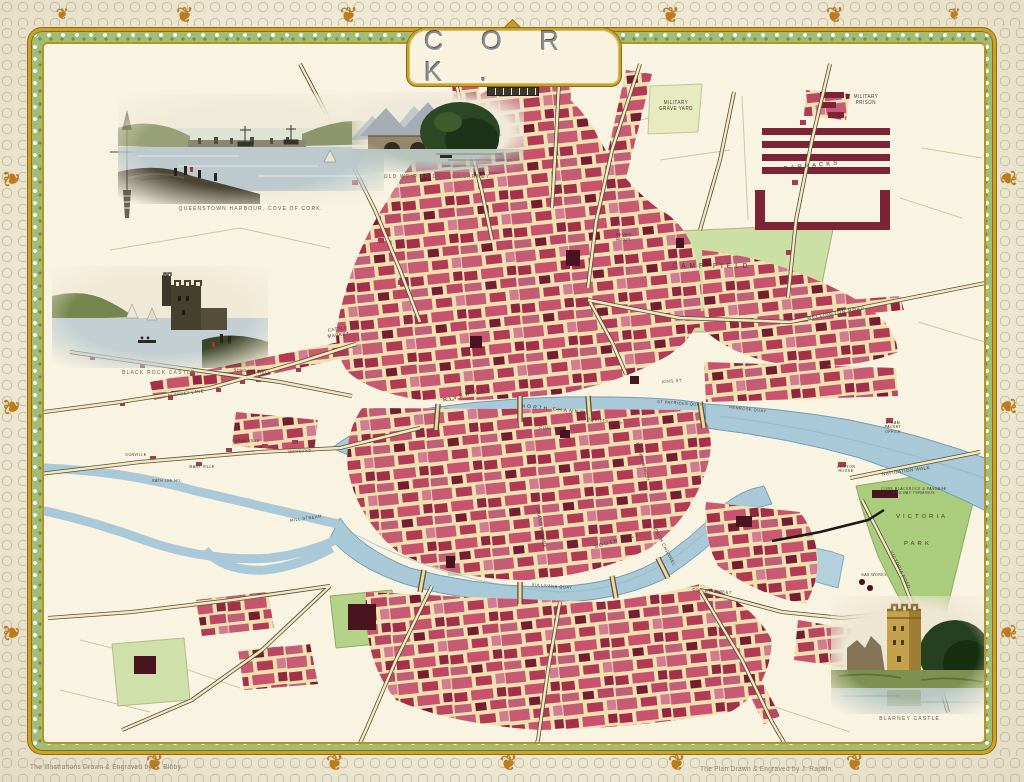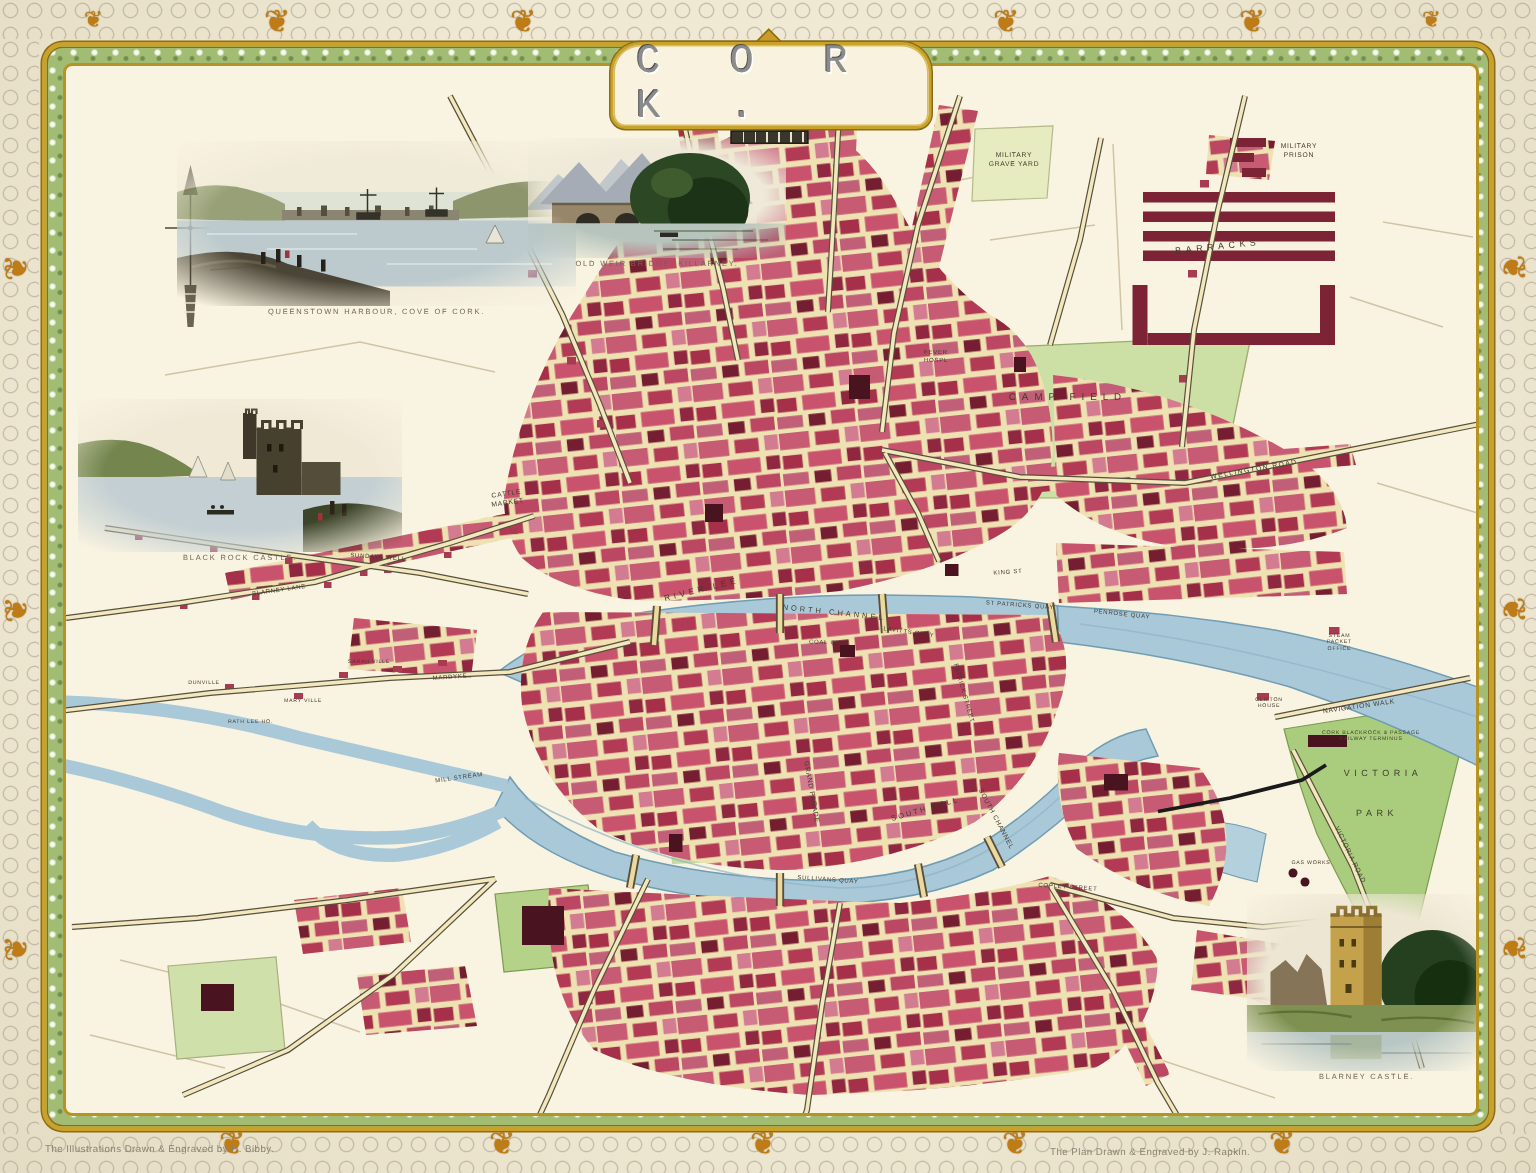--- a/index.html
+++ b/index.html
@@ -42,21 +42,21 @@
   .vg .cap{margin-top:1px;text-align:center;font-size:5px;letter-spacing:1.2px;
            color:#6d6659;}
   
   #cartouche{position:absolute;left:407px;top:28px;width:210px;height:54px;z-index:10;
              background:#f8f2df;border:2.5px solid #c9a22a;
              box-shadow:0 0 0 1px #8a6d1a, inset 0 0 0 1px #d9bd63;
              border-radius:20px 20px 10px 10px;
              display:flex;align-items:center;justify-content:center;}
   #cartouche-knob{position:absolute;left:505px;top:22px;width:13px;height:13px;z-index:9;
              background:#cc9a2a;border:1px solid #8a6d1a;transform:rotate(45deg);}
-  #map-title{font-family:Liberation Mono, monospace;font-size:27px;letter-spacing:15px;
+  #map-title{font-family:Liberation Sans, sans-serif;font-size:27px;letter-spacing:15px;
              color:#8b8b8b;padding-left:15px;
              text-shadow:1px 1px 0 #ffffff, -0.6px -0.6px 0 #4d4d4d;}
   #scalebar{position:absolute;left:487px;top:87px;width:50px;height:7px;z-index:10;
             background:#3a362c;border:1px solid #23201a;
             background-image:repeating-linear-gradient(90deg, transparent 0 7px, #e9e2cc 7px 8px);}
   
   .credit{position:absolute;font-size:6.5px;color:#8a8171;z-index:6;letter-spacing:.3px;}
   #credit-left{left:30px;top:763px;}
   #credit-right{left:700px;top:765px;}
   #northarrow{position:absolute;left:104px;top:104px;z-index:2;}

